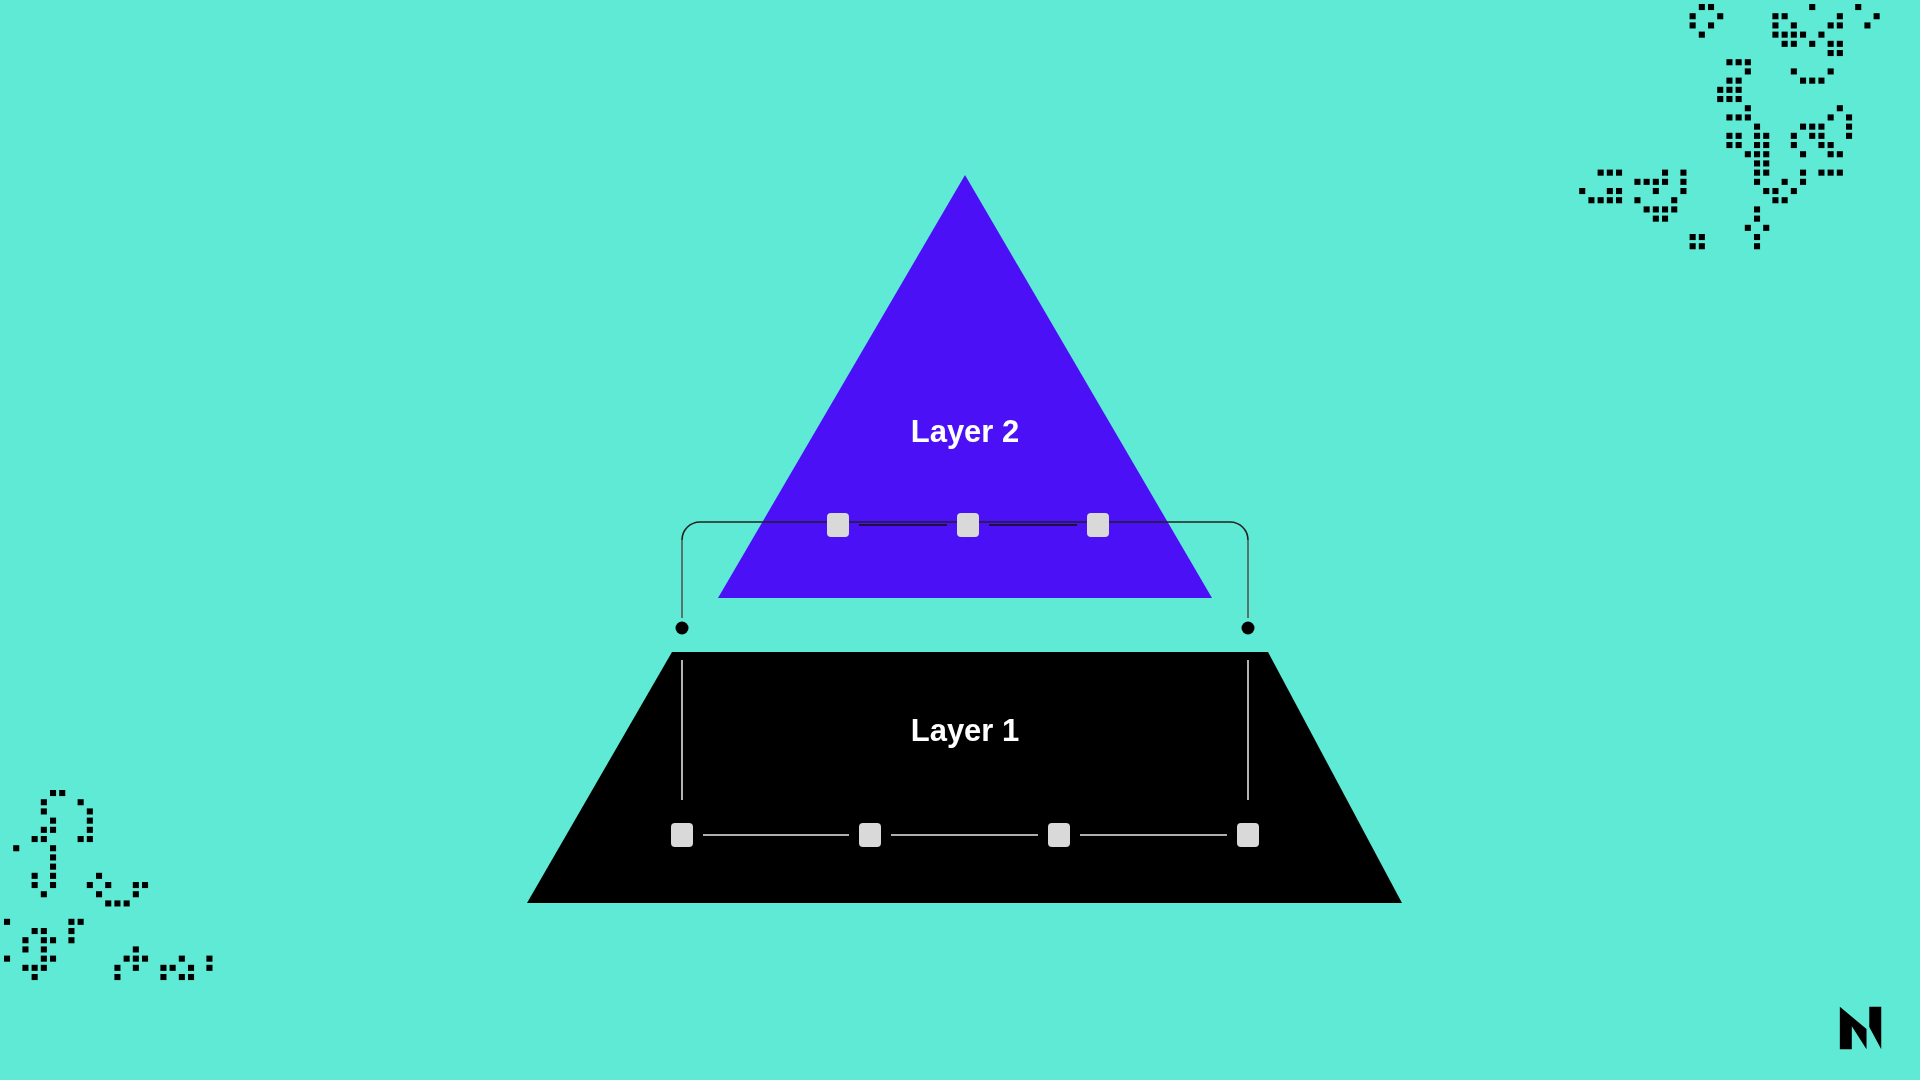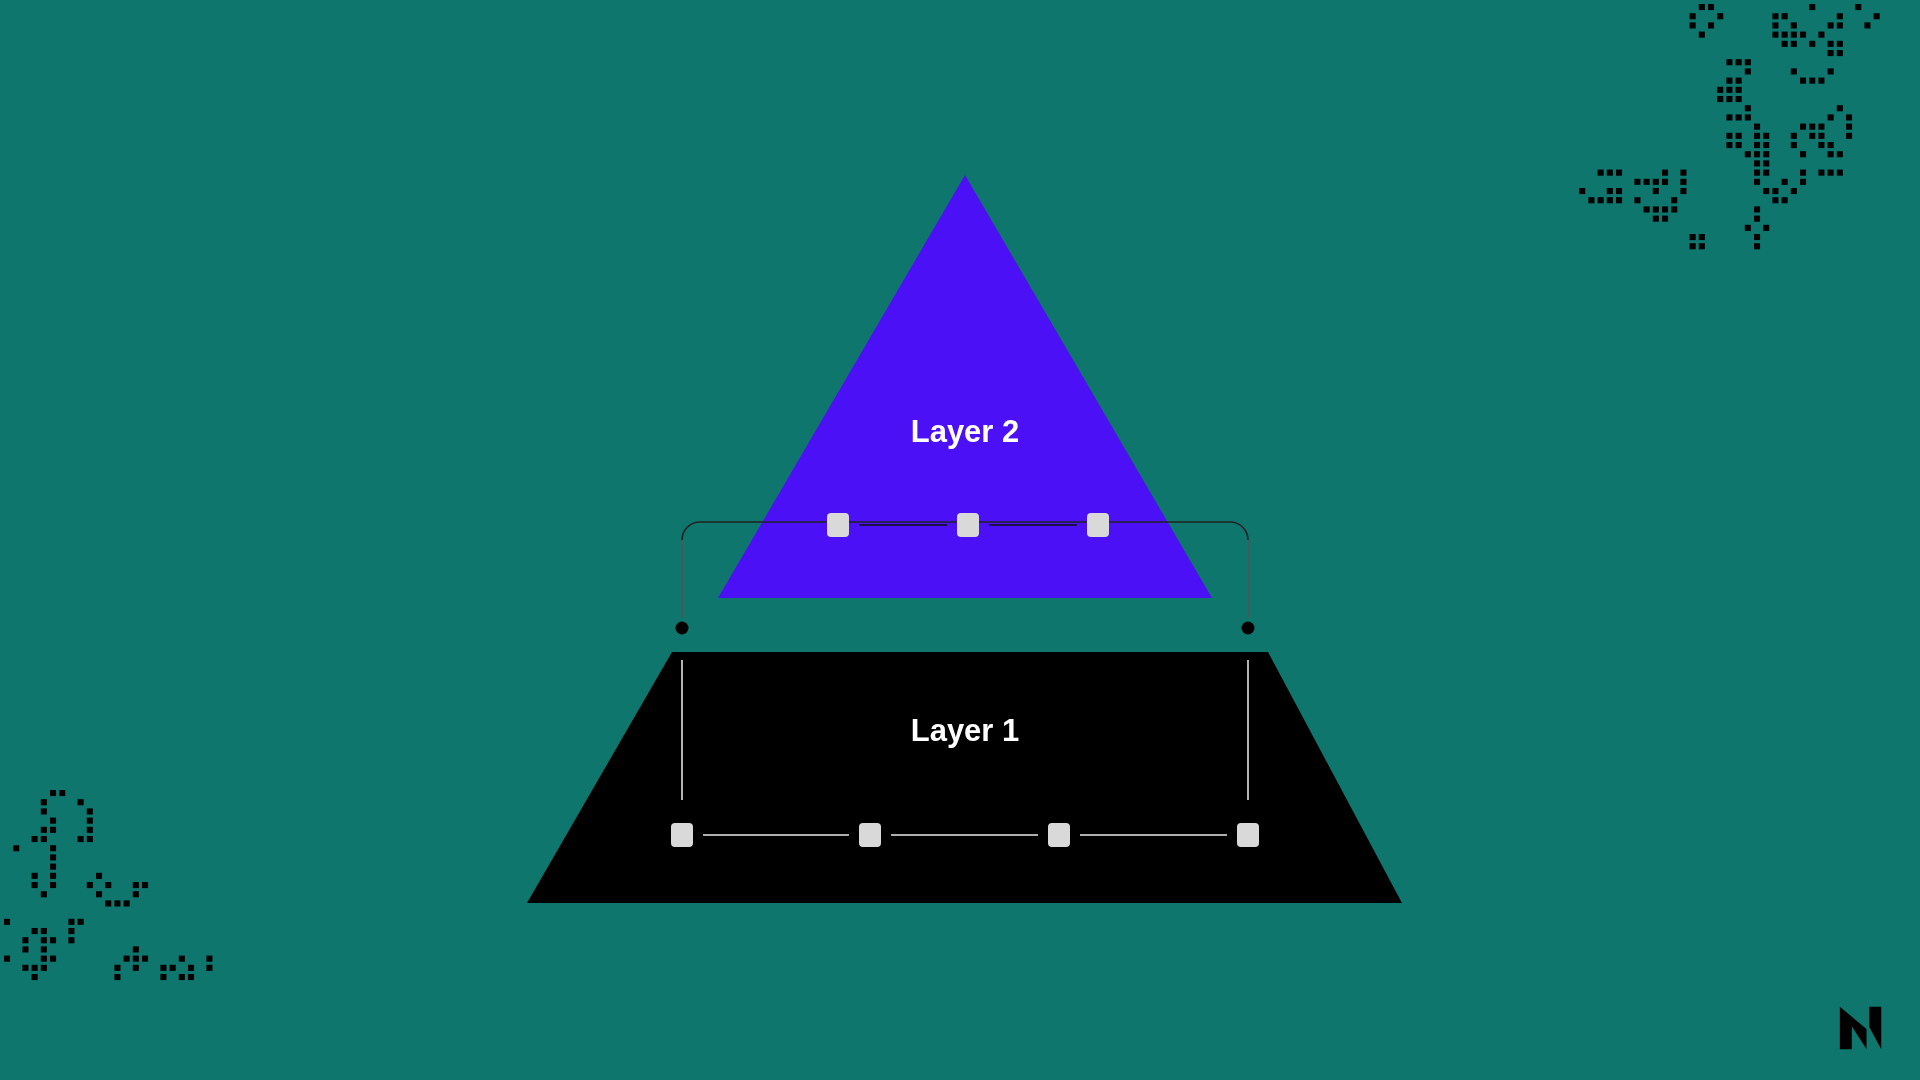--- a/index.html
+++ b/index.html
@@ -10,21 +10,21 @@
     background: #ffffff;
   }
   body {
     font-family: "Liberation Sans", sans-serif;
     -webkit-font-smoothing: antialiased;
   }
   #stage {
     position: relative;
     width: 1920px;
     height: 1080px;
-    background: #0f766e;
+    background: #5eead4;
     overflow: hidden;
   }
   #diagram-svg {
     position: absolute;
     inset: 0;
     width: 1920px;
     height: 1080px;
     display: block;
   }
   .layer-label {

